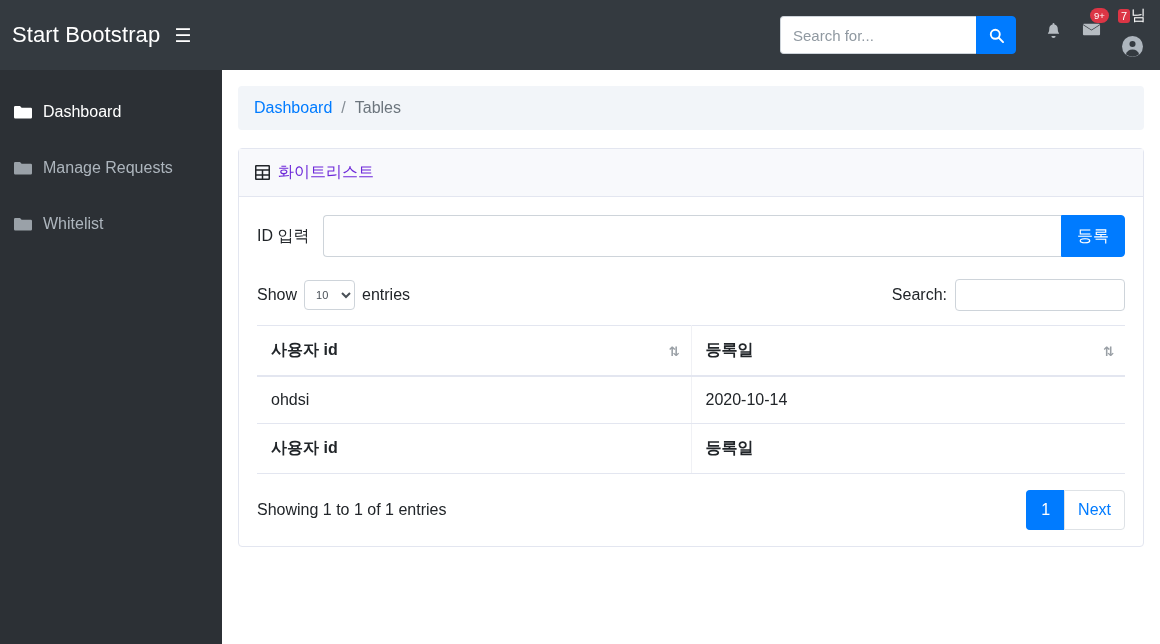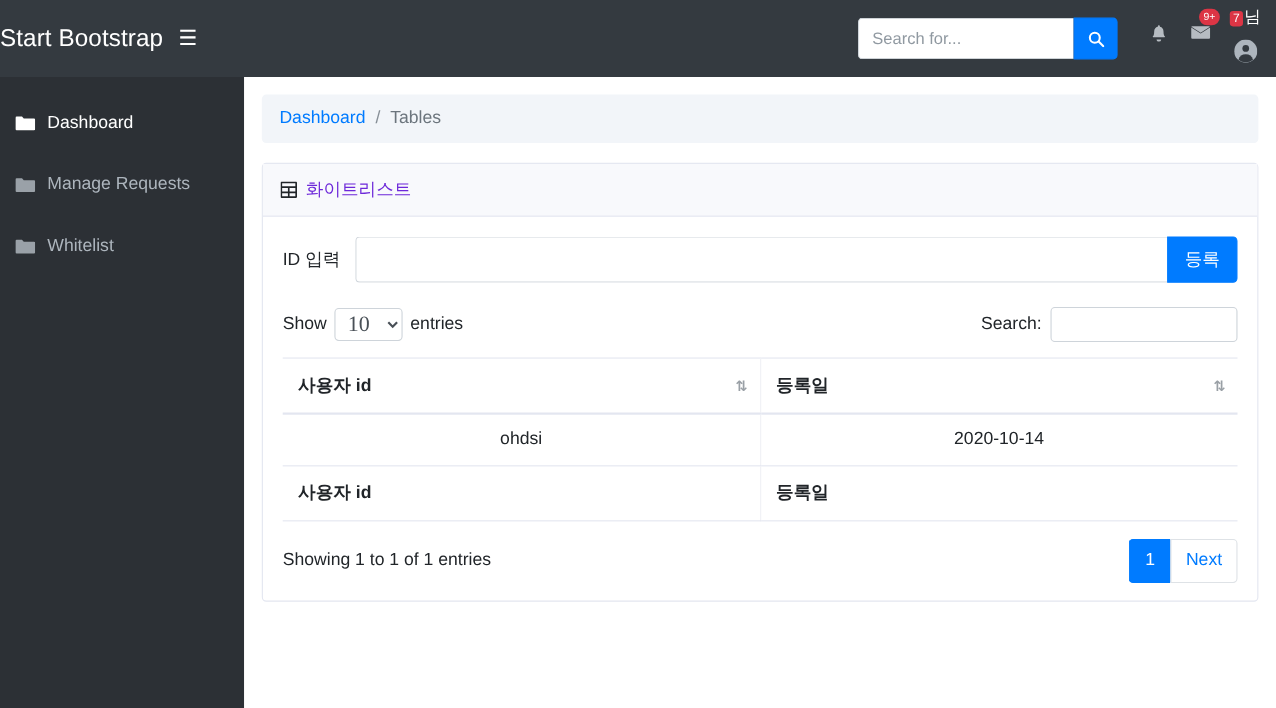--- a/index.html
+++ b/index.html
@@ -18,21 +18,21 @@
   .topbar {
     position: absolute; top: 0; left: 0;
     width: 1160px; height: 70px;
     background: #343a40;
     display: flex; align-items: center;
     z-index: 20;
   }
   .brand {
     color: #ffffff;
     font-size: 22px;
-    padding-left: 0;
+    padding-left: 12px;
     white-space: nowrap;
     letter-spacing: .1px;
   }
   .hamburger {
     margin-left: 14px;
     color: #ffffff;
     font-size: 19px;
     line-height: 1;
     cursor: pointer;
     user-select: none;
@@ -227,24 +227,24 @@
     margin-bottom: 14px;
     font-size: 16px;
   }
   .len-wrap { display: flex; align-items: center; color: #212529; }
   .len-select {
     margin: 0 7px;
     height: 30px;
     border: 1px solid #ced4da;
     border-radius: 4px;
     padding: 0 3px 0 7px;
-    font-size: 20px;
+    font-size: 11px;
     background: #fff;
     color: #495057;
-    font-family: Liberation Serif, serif;
+    font-family: Liberation Sans, sans-serif;
     cursor: pointer;
   }
   .srch-wrap { display: flex; align-items: center; color: #212529; }
   .srch-input {
     margin-left: 8px;
     width: 170px; height: 32px;
     border: 1px solid #ced4da;
     border-radius: 4px;
     padding: 0 8px;
     font-size: 14px;
@@ -272,21 +272,20 @@
     cursor: pointer;
     position: relative;
     white-space: nowrap;
   }
   table.dt thead th:first-child { border-right: 1px solid #f0f1f5; }
   table.dt tfoot th:first-child { border-right: 1px solid #f0f1f5; }
   table.dt tbody td:first-child { border-right: 1px solid #f0f1f5; }
   table.dt tbody td {
     border-bottom: 1px solid #e3e6f0;
     color: #212529;
-    text-align: center;
   }
   table.dt tfoot th {
     border-top: 1px solid #e3e6f0;
     border-bottom: 1px solid #e3e6f0;
     font-weight: bold;
     color: #212529;
   }
   .sort-ico {
     position: absolute;
     right: 12px;

